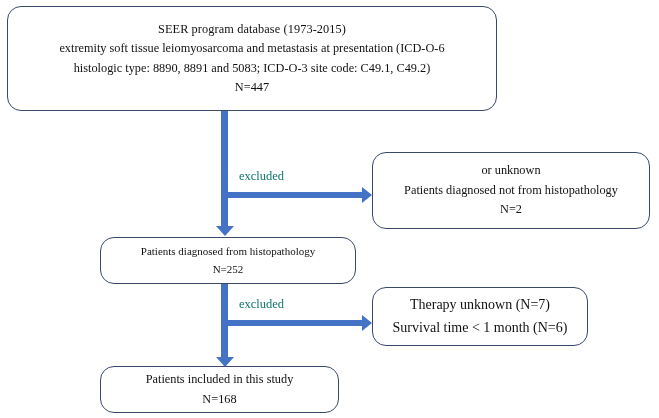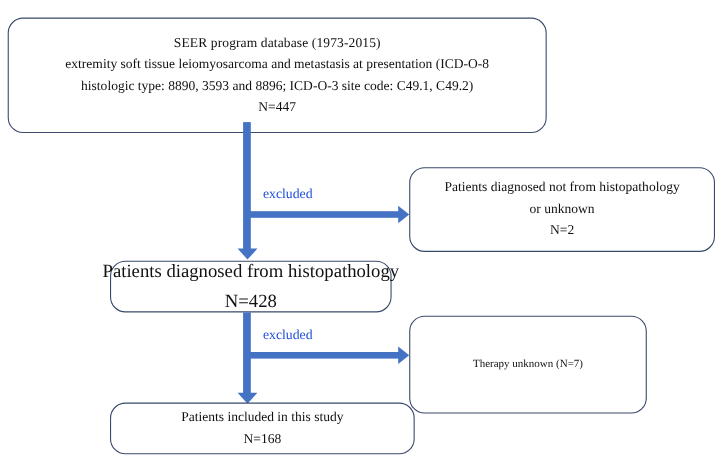--- a/index.html
+++ b/index.html
@@ -28,26 +28,26 @@
     align-items: center;
     justify-content: center;
     text-align: center;
     line-height: 1.58;
     color: #111111;
   }
   .box .line {
     display: block;
     white-space: nowrap;
   }
-  .box-top      { left: 7px;   top: 16px;   width: 490px; height: 105px; font-size: 12.3px; }
+  .box-top      { left: 7px;   top: 6px;   width: 490px; height: 105px; font-size: 12.3px; }
   .box-top .line:first-child { letter-spacing: 0.1px; }
   .box-right-1  { left: 372px; top: 152px; width: 278px; height: 77px;  font-size: 12.3px; }
-  .box-mid      { left: 100px; top: 237px; width: 256px; height: 47px;  font-size: 17px; }
-  .box-right-2  { left: 372px; top: 287px; width: 216px; height: 89px;  font-size: 10px; }
-  .box-bottom   { left: 100px; top: 366px; width: 277px; height: 47px;  font-size: 12.3px; }
+  .box-mid      { left: 100px; top: 237px; width: 256px; height: 47px;  font-size: 11px; }
+  .box-right-2  { left: 372px; top: 287px; width: 216px; height: 59px;  font-size: 14px; }
+  .box-bottom   { left: 100px; top: 366px; width: 239px; height: 47px;  font-size: 12.3px; }
 
   
   .vline {
     position: absolute;
     background: #4472C4;
     width: 7px;
   }
   .v1 { left: 221px; top: 111px; height: 116px; }
   .v2 { left: 221px; top: 284px; height: 74px; }
 
@@ -78,65 +78,66 @@
     border-top: 8px solid transparent;
     border-bottom: 8px solid transparent;
     border-left: 10px solid #4472C4;
   }
   .hh1 { left: 362px; top: 187px; }
   .hh2 { left: 362px; top: 315px; }
 
   .edge-label {
     position: absolute;
     font-size: 12.5px;
-    color: #1d4ed8;
+    color: #0f766e;
     white-space: nowrap;
   }
   .el1 { left: 239px; top: 169px; }
   .el2 { left: 239px; top: 297px; }
 </style>
 </head>
 <body>
 
 <div id="canvas">
 
   <div class="box box-top">
     <span class="line">SEER program database (1973-2015)</span>
-    <span class="line">extremity soft tissue leiomyosarcoma and metastasis at presentation (ICD-O-8</span>
-    <span class="line">histologic type: 8890, 3593 and 8896; ICD-O-3 site code: C49.1, C49.2)</span>
+    <span class="line">extremity soft tissue leiomyosarcoma and metastasis at presentation (ICD-O-6</span>
+    <span class="line">histologic type: 8890, 8891 and 5083; ICD-O-3 site code: C49.1, C49.2)</span>
     <span class="line">N=447</span>
   </div>
 
   <div class="vline v1"></div>
   <div class="vhead vh1"></div>
 
   <div class="hline h1"></div>
   <div class="hhead hh1"></div>
   <div class="edge-label el1">excluded</div>
 
   <div class="box box-right-1">
+    <span class="line">or unknown</span>
     <span class="line">Patients diagnosed not from histopathology</span>
-    <span class="line">or unknown</span>
     <span class="line">N=2</span>
   </div>
 
   <div class="box box-mid">
     <span class="line">Patients diagnosed from histopathology</span>
-    <span class="line">N=428</span>
+    <span class="line">N=252</span>
   </div>
 
   <div class="vline v2"></div>
   <div class="vhead vh2"></div>
 
   <div class="hline h2"></div>
   <div class="hhead hh2"></div>
   <div class="edge-label el2">excluded</div>
 
   <div class="box box-right-2">
     <span class="line">Therapy unknown (N=7)</span>
+    <span class="line">Survival time &lt;  1 month (N=6)</span>
   </div>
 
   <div class="box box-bottom">
     <span class="line">Patients included in this study</span>
     <span class="line">N=168</span>
   </div>
 
 </div>
 
 </body></html>

